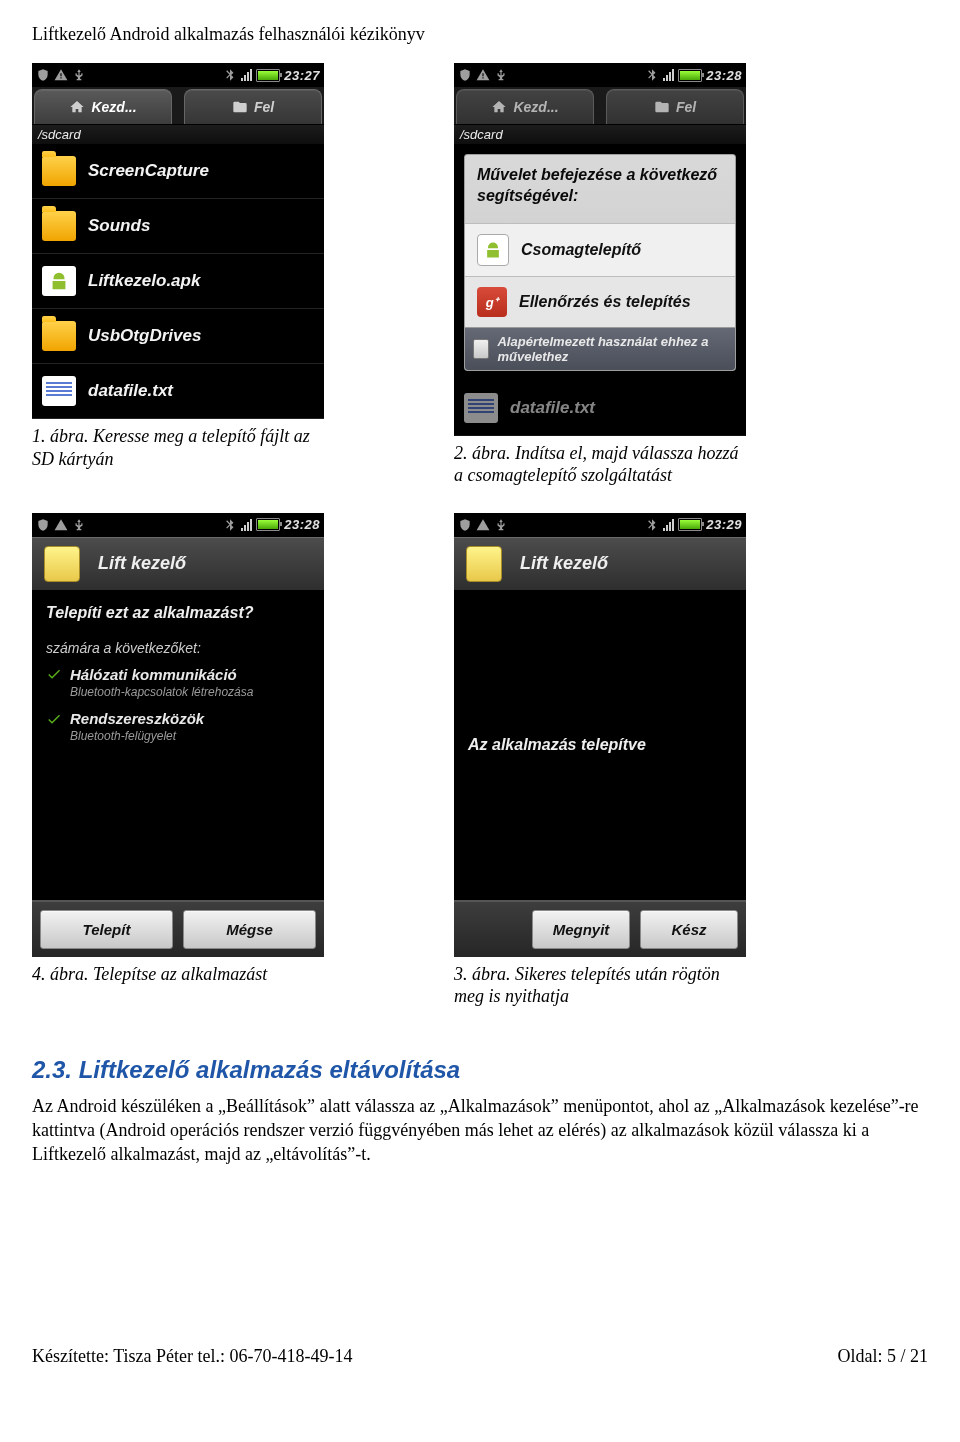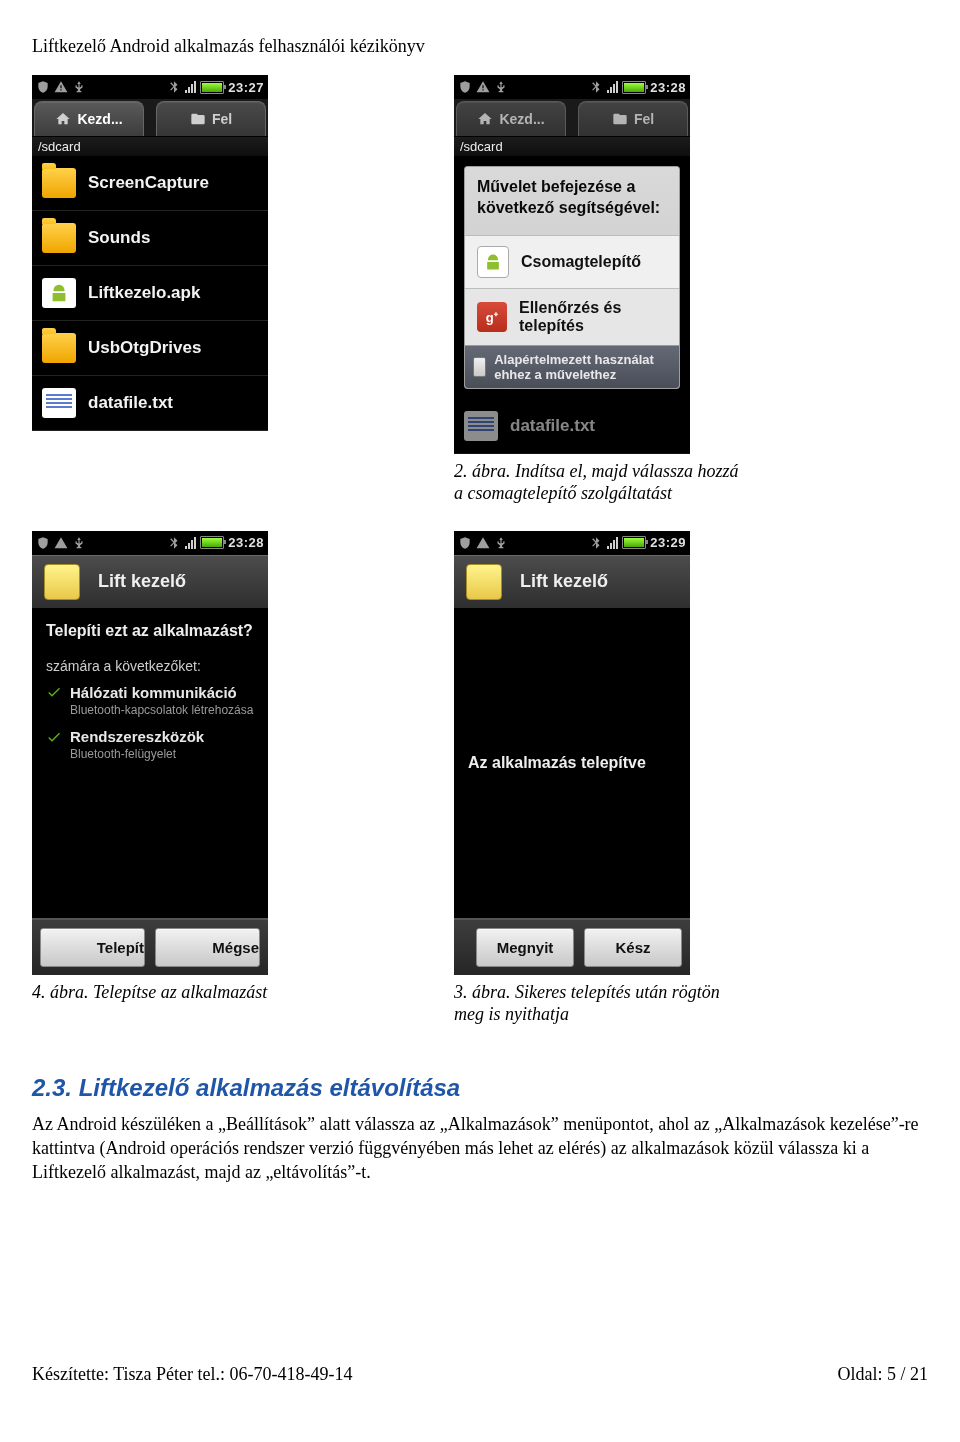--- a/index.html
+++ b/index.html
@@ -8,41 +8,41 @@
     font-family: "Times New Roman", Times, serif;
     font-size: 18px;
     color: #000;
     background: #fff;
     width: 960px;
     box-sizing: border-box;
   }
   .header-line {
     font-size: 18px;
     margin-bottom: 18px;
-    margin-top: 12px;
   }
   .shots-row {
     display: flex;
     gap: 130px;
     margin-bottom: 6px;
   }
   .shot-col { width: 292px; }
   .caption {
     font-style: italic;
     font-size: 18px;
     line-height: 1.25;
     margin-top: 6px;
     margin-bottom: 20px;
   }
   
   .phone {
-    width: 236px;
+    width: 292px;
     background: #000;
     font-family: Arial, Helvetica, sans-serif;
     overflow: hidden;
+    font-style: italic;
   }
   .statusbar {
     height: 24px;
     background: #000;
     display: flex;
     align-items: center;
     justify-content: space-between;
     padding: 0 4px;
     color: #e0e0e0;
     font-size: 12px;
@@ -178,21 +178,21 @@
   .perm-head svg{width:16px;height:16px;fill:#5ab31a;}
   .perm-desc{font-size:12px;color:#9a9a9a;margin-left:24px;margin-top:2px;line-height:1.3;}
   .inst-buttons{
     background: linear-gradient(#3d3d3d,#262626);
     border-top:2px solid #555;
     display:flex;
     padding:8px;gap:10px;
     justify-content:flex-end;
   }
   .inst-buttons.full{justify-content:stretch;}
-  .inst-buttons.full .btn{flex:1;text-align:right;}
+  .inst-buttons.full .btn{flex:1;}
   .btn{
     background: linear-gradient(#f2f2f2,#c8c8c8);
     border:1px solid #888;
     border-radius:3px;
     padding:10px 0;
     font-size:15px;
     font-weight:bold;
     color:#111;
     min-width:96px;
     text-align:center;
@@ -291,20 +291,21 @@
         <div class="item">
             <div class="f-icon folder"></div>
             <span>UsbOtgDrives</span>
           </div>
         <div class="item">
             <div class="f-icon txt"></div>
             <span>datafile.txt</span>
           </div>
       </div>
     </div>
+    <div class="caption">1. ábra. Keresse meg a telepítő fájlt az SD kártyán</div>
   </div>
 
   <div class="shot-col">
     <div class="phone">
       <div class="statusbar">
         <div class="left-icons">
           <svg viewBox="0 0 24 24">
               <path d="M12 2 4 5v6c0 5 3.4 9.7 8 11 4.6-1.3 8-6 8-11V5l-8-3z"></path>
             </svg>
           <svg viewBox="0 0 24 24">

